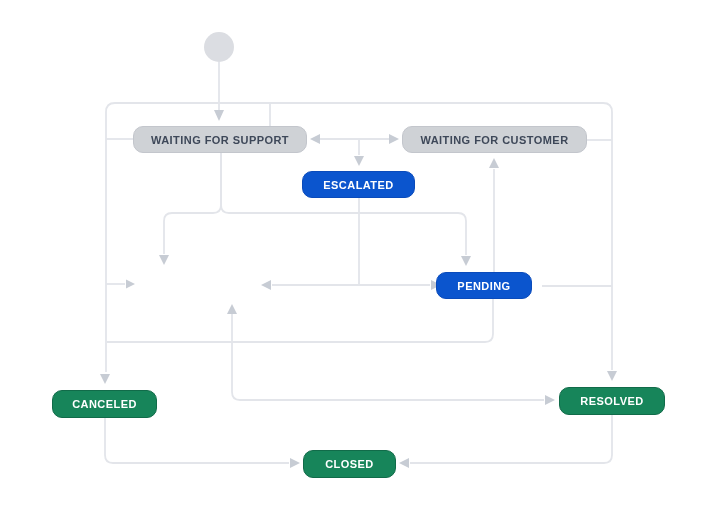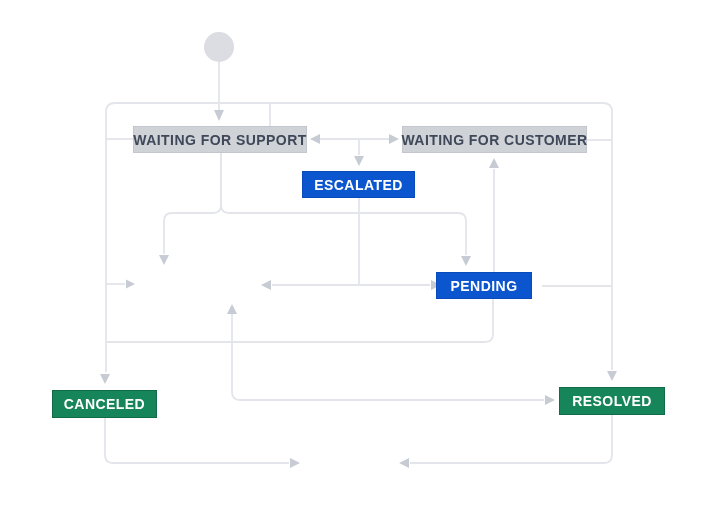--- a/index.html
+++ b/index.html
@@ -10,22 +10,22 @@
     --connector:#e3e5ea; --arrowhead:#c7ccd4; --start_node:#dbdde2; --canvas:#ffffff;
   }
   html,body{margin:0;padding:0;background:var(--canvas);}
   .canvas{
     position:relative;width:721px;height:522px;background:var(--canvas);
     font-family:"Liberation Sans", sans-serif;overflow:hidden;
   }
   .edges{position:absolute;left:0;top:0;}
   .status-node{
     position:absolute;display:flex;align-items:center;justify-content:center;
-    box-sizing:border-box;border-radius:0;
-    font-size:14px;font-weight:bold;letter-spacing:.45px;white-space:nowrap;
+    box-sizing:border-box;border-radius:10px;
+    font-size:11px;font-weight:bold;letter-spacing:.45px;white-space:nowrap;
     cursor:pointer;user-select:none;
   }
   .cat-gray {background:var(--status_gray_bg); color:var(--status_gray_text); border:1px solid var(--status_gray_border);}
   .cat-blue {background:var(--status_blue_bg); color:var(--status_blue_text); border:1px solid var(--status_blue_border);}
   .cat-green{background:var(--status_green_bg);color:var(--status_green_text);border:1px solid var(--status_green_border);}
   .start-circle{
     position:absolute;left:204px;top:32px;width:30px;height:30px;border-radius:50%;
     background:var(--start_node);
   }
 </style>
@@ -98,14 +98,15 @@
 
   <div class="status-node cat-blue" style="left:302px;top:171px;width:113px;height:27px">ESCALATED</div>
 
 
   <div class="status-node cat-blue" style="left:436px;top:272px;width:96px;height:27px">PENDING</div>
 
   <div class="status-node cat-green" style="left:559px;top:387px;width:106px;height:28px">RESOLVED</div>
 
   <div class="status-node cat-green" style="left:52px;top:390px;width:105px;height:28px">CANCELED</div>
 
+  <div class="status-node cat-green" style="left:303px;top:450px;width:93px;height:28px">CLOSED</div>
 
 </div>
 
 </body></html>

